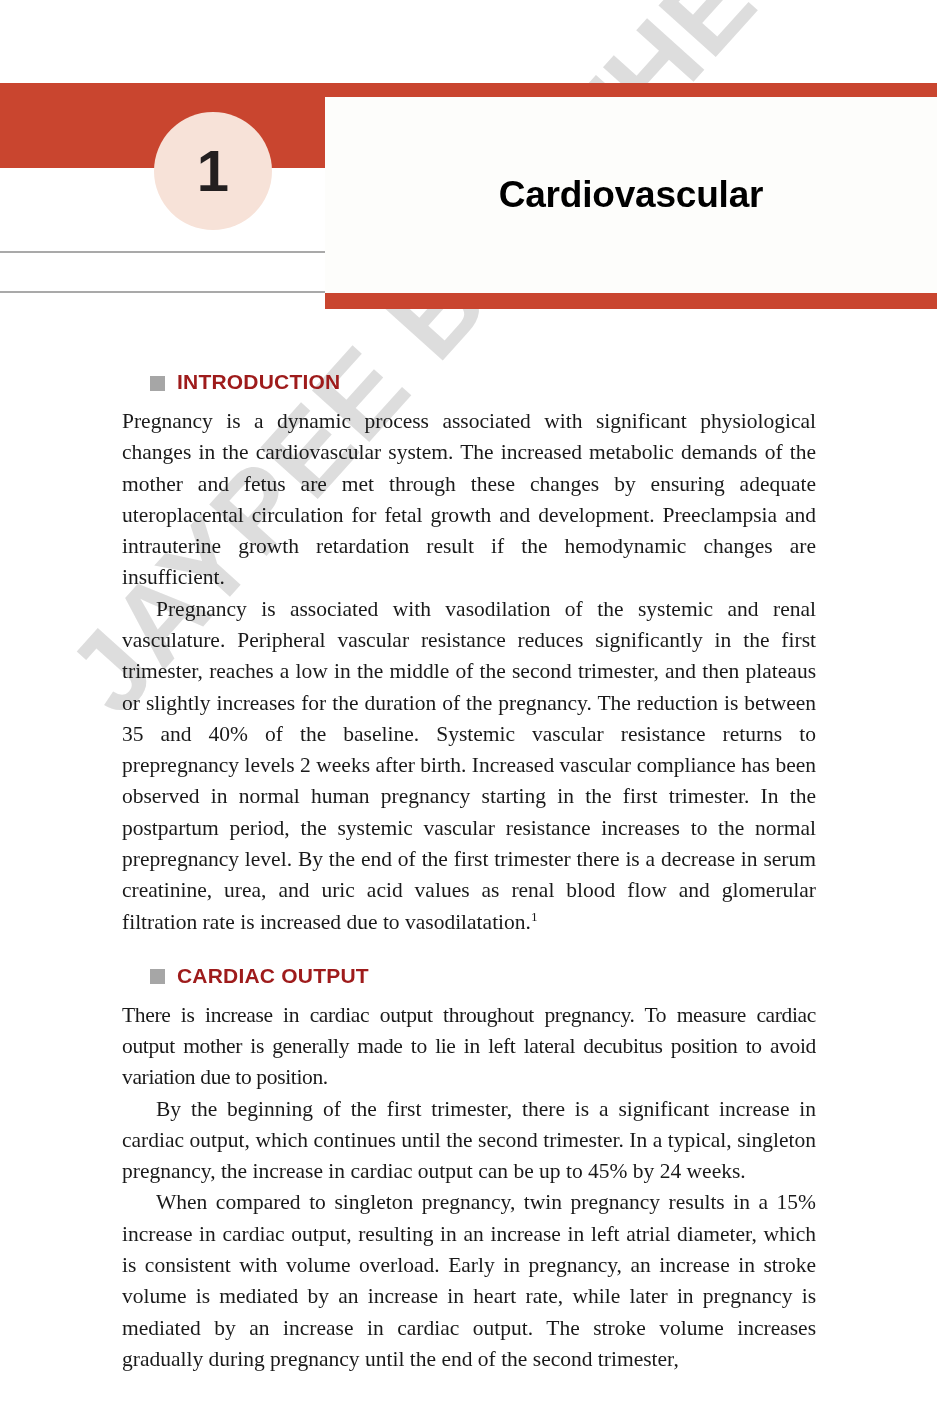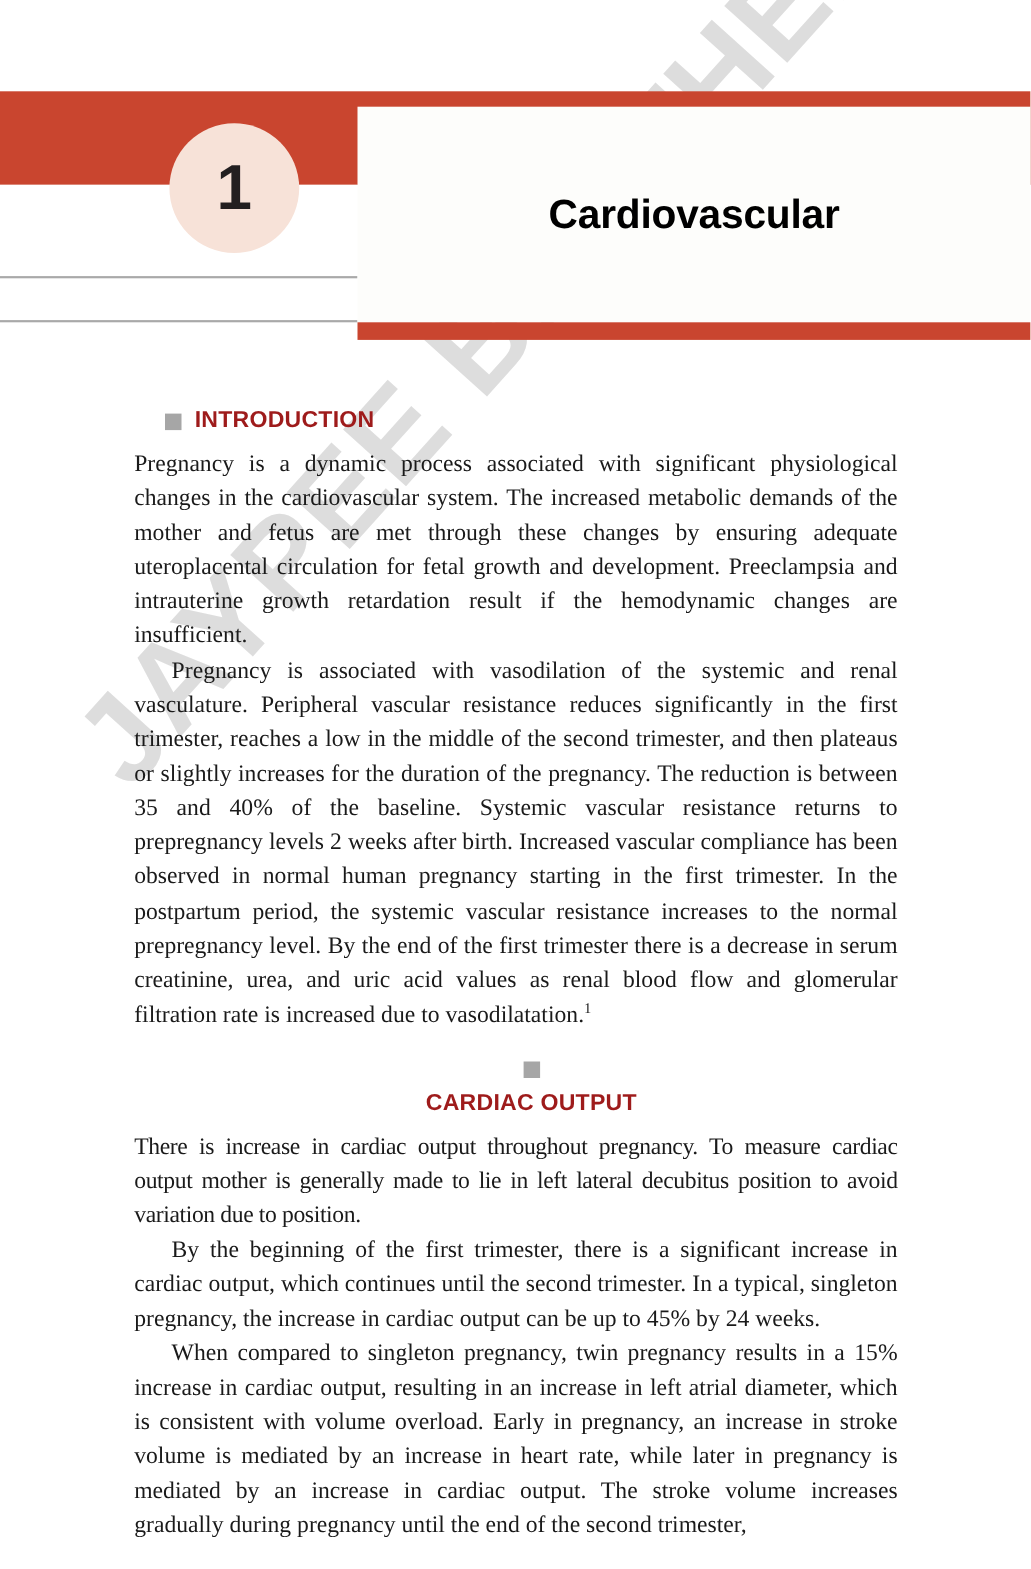--- a/index.html
+++ b/index.html
@@ -148,21 +148,21 @@
     width: 694px;
     z-index: 2;
   }
   .section-heading {
     display: flex;
     align-items: center;
     gap: 12px;
     margin: 0 0 12px 0;
     padding-left: 28px;
   }
-  .section-heading.spaced { margin-top: 26px; flex-direction: column; }
+  .section-heading.spaced { margin-top: 26px; }
   .bullet-square {
     width: 15px;
     height: 15px;
     background: #a6a6a6;
     flex: 0 0 auto;
     position: relative;
     top: 1px;
   }
   .section-title {
     font-family: "Liberation Sans", sans-serif;

